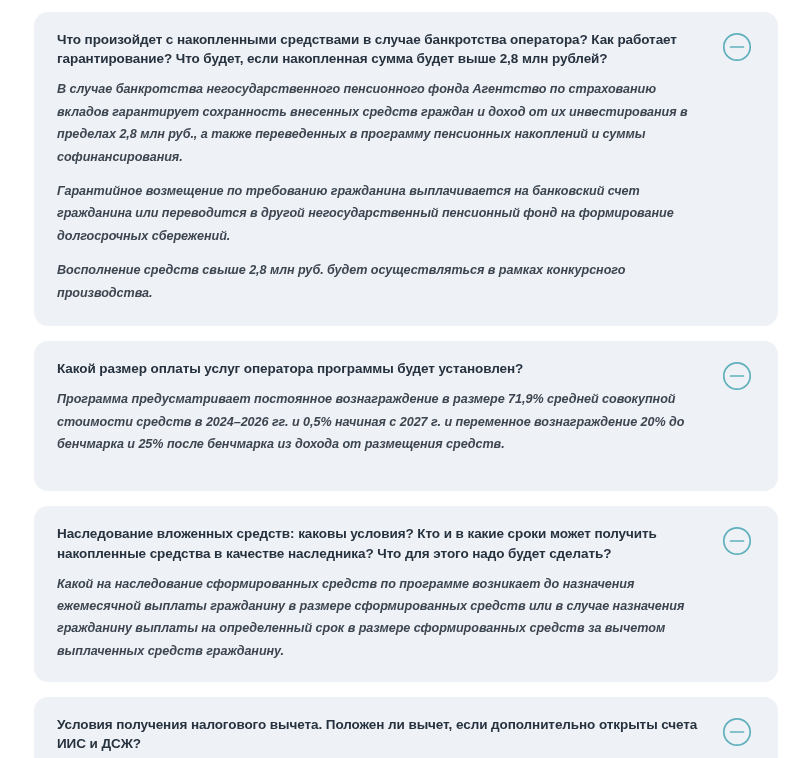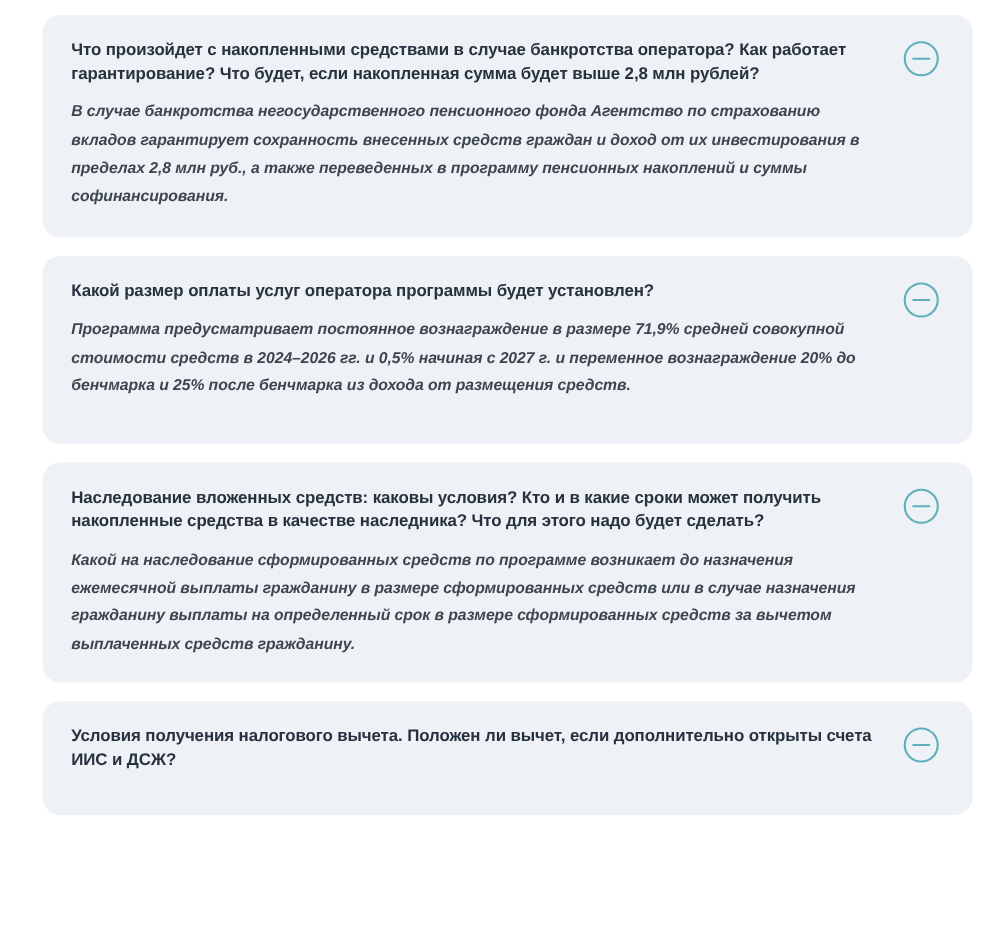--- a/index.html
+++ b/index.html
@@ -87,20 +87,22 @@
 </style>
 </head>
 <body>
 
 <main id="faq-accordion">
     <section class="faq-item item-0">
       <div class="faq-body">
         <h3 class="faq-question">Что произойдет с накопленными средствами в случае банкротства оператора? Как работает гарантирование? Что будет, если накопленная сумма будет выше 2,8 млн рублей?</h3>
         <div class="faq-answer">
           <p class="faq-paragraph">В случае банкротства негосударственного пенсионного фонда Агентство по страхованию вкладов гарантирует сохранность внесенных средств граждан и доход от их инвестирования в пределах 2,8 млн руб., а также переведенных в программу пенсионных накоплений и суммы софинансирования.</p>
+          <p class="faq-paragraph">Гарантийное возмещение по требованию гражданина выплачивается на банковский счет гражданина или переводится в другой негосударственный пенсионный фонд на формирование долгосрочных сбережений.</p>
+          <p class="faq-paragraph">Восполнение средств свыше 2,8 млн руб. будет осуществляться в рамках конкурсного производства.</p>
         </div>
       </div>
       <button class="faq-toggle">
         <svg width="30" height="30" viewBox="0 0 30 30">
           <circle cx="15" cy="15" r="13.2" fill="none" stroke="#5fb0bc" stroke-width="1.7"></circle>
           <line x1="8.6" y1="15" x2="21.4" y2="15" stroke="#5fb0bc" stroke-width="1.7" stroke-linecap="round"></line>
         </svg>
       </button>
     </section>
     <section class="faq-item item-1">

